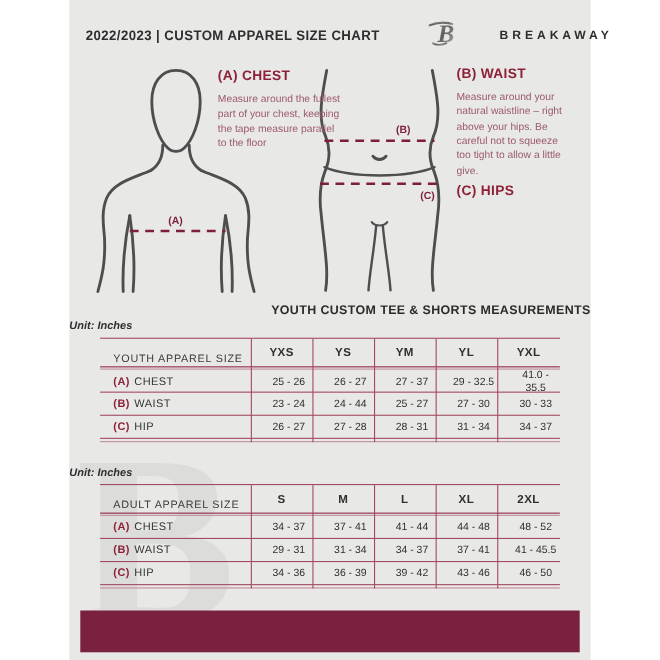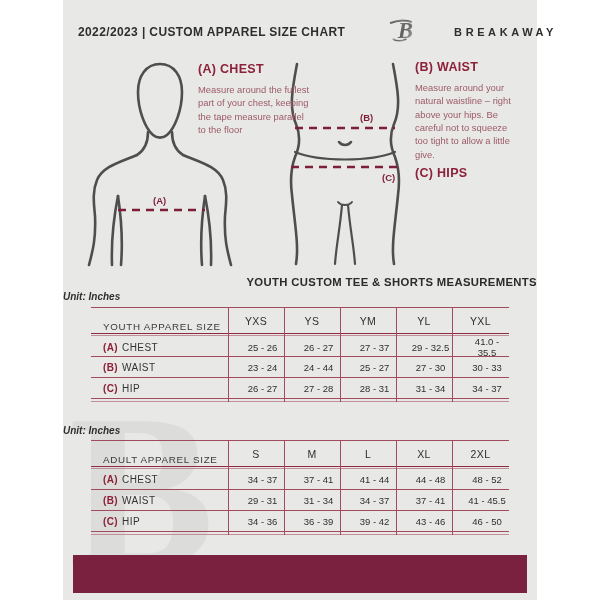--- a/index.html
+++ b/index.html
@@ -33,21 +33,21 @@
 
   
   .tbl { position:absolute; left:28px; width:418px; border-top:1.2px solid #a34a5f; z-index:2; }
   .t-row, .t-head { display:grid; grid-template-columns:137px 56px 56px 56px 56px 57px; align-items:center; }
   .t-head { height:25px; }
   .t-row { height:21px; border-bottom:1.4px solid #a34a5f; }
   .rule-gap { height:3px; border-top:1.2px solid #8f2a44; border-bottom:1px solid #c18d99; }
   .rule-bottom { height:2.5px; border-bottom:1px solid #c18d99; }
   .t-cell { text-align:center; }
   .t-size-label { text-align:left; padding-left:12px; font-size:9.8px; letter-spacing:0.7px; color:#3a3a3a;margin-top:12px; }
-  .t-col { font-size:10.5px; font-weight:normal; color:#2f2f2f; letter-spacing:0.4px; }
+  .t-col { font-size:10.5px; font-weight:bold; color:#2f2f2f; letter-spacing:0.4px; }
   .t-rowlabel { text-align:left; padding-left:12px; font-size:10px; letter-spacing:0.4px; color:#333; }
   .t-rowlabel .key { color:#8c2138; font-weight:bold; margin-right:4px; }
   .t-val { font-size:9.5px; color:#2f2f2f;margin-left:13px; }
   .vline { position:absolute; top:0; bottom:0; width:1.2px; background:#a34a5f; }
   .v1{left:137px}.v2{left:193px}.v3{left:249px}.v4{left:305px}.v5{left:361px}
 
   
   .footer-bar { position:absolute; left:10px; top:555px; width:454px; height:38px; background:#7b2140; z-index:3; }
 </style>
 </head>

